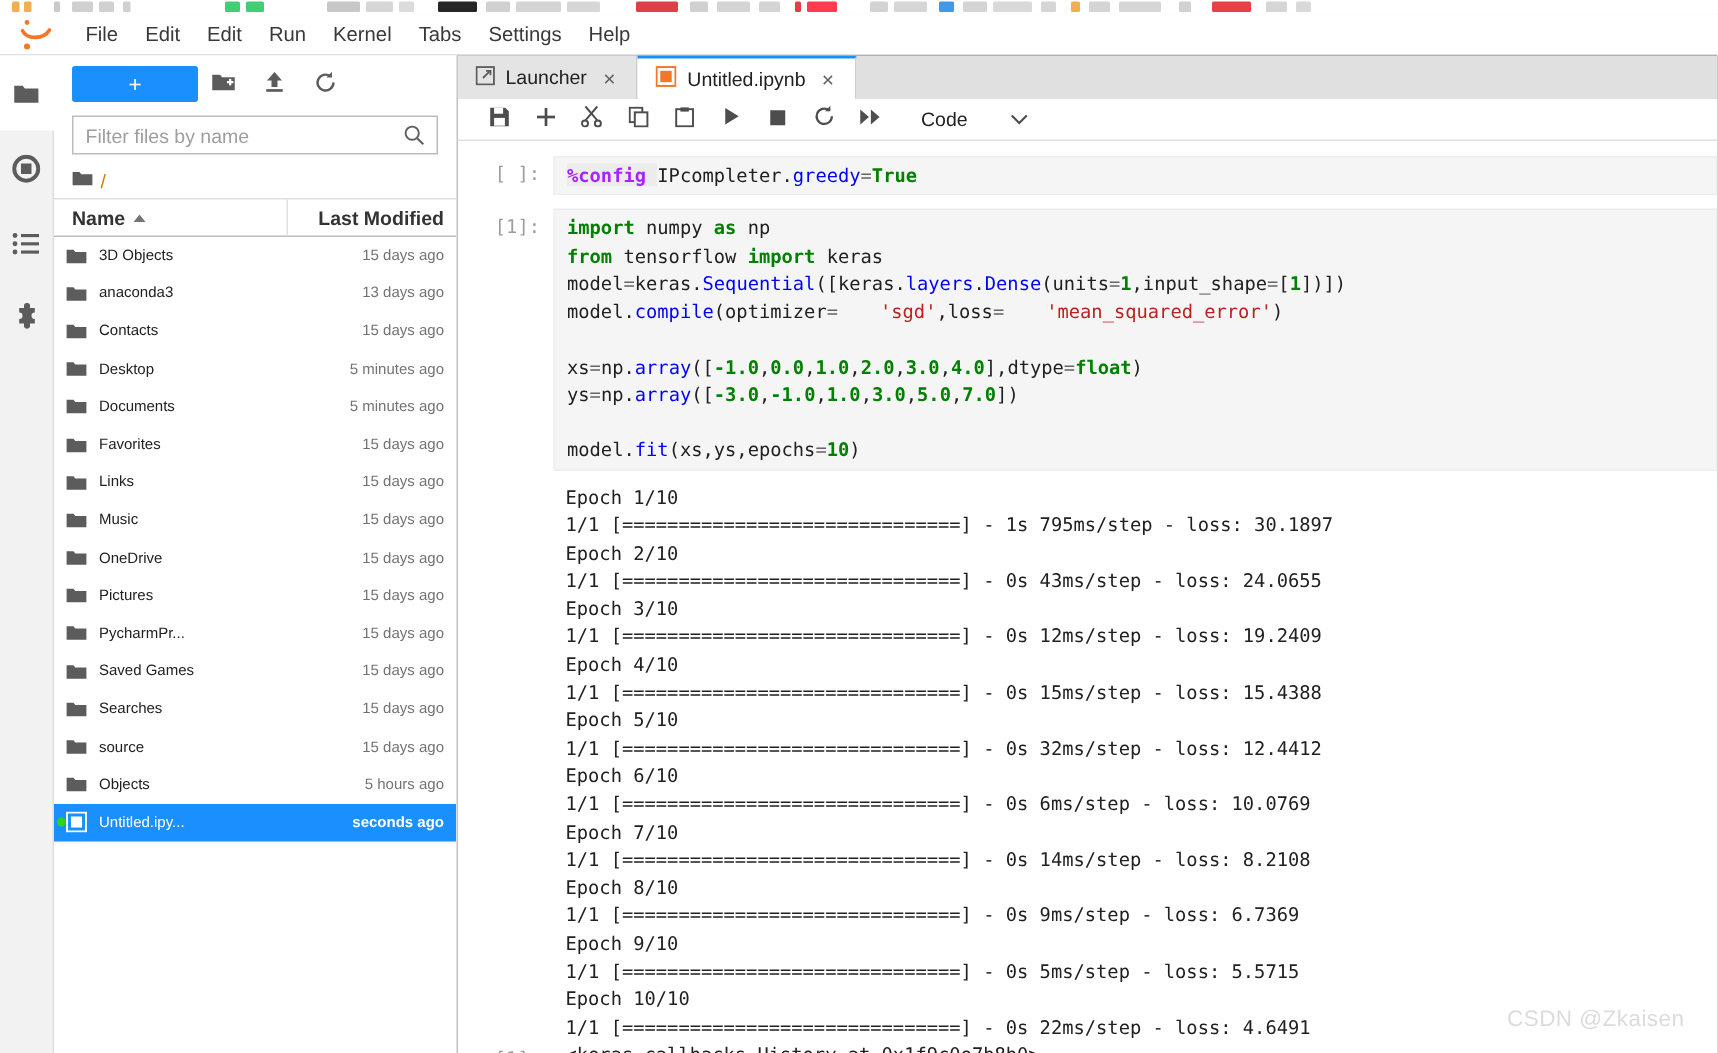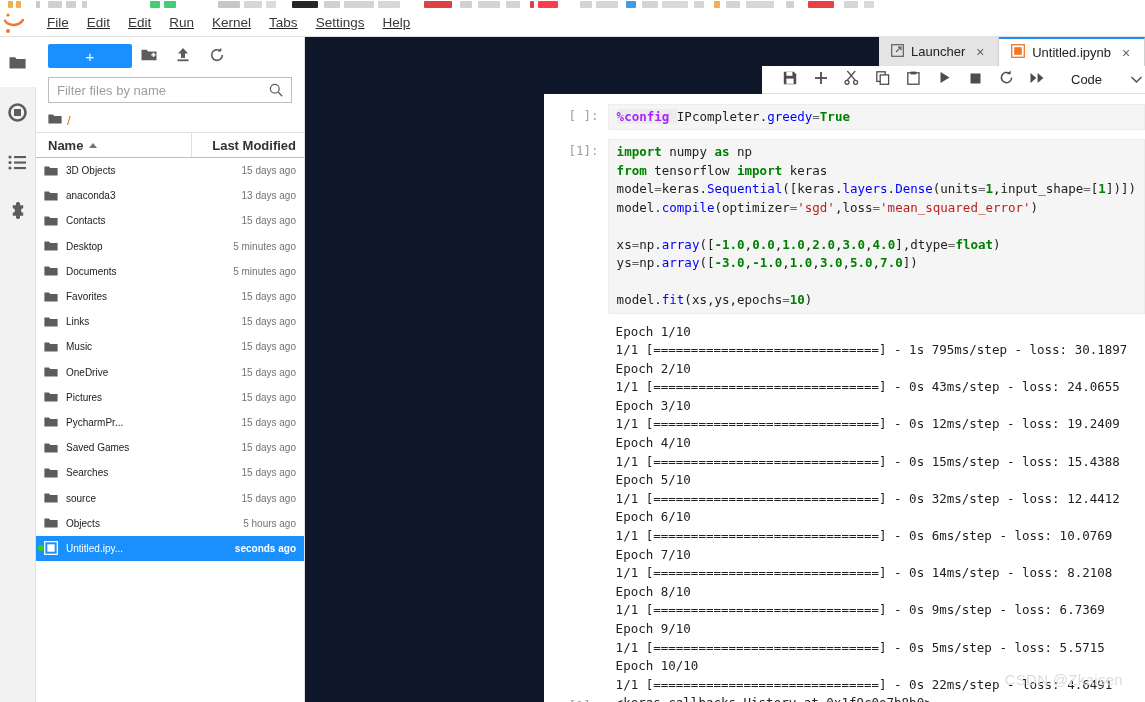--- a/index.html
+++ b/index.html
@@ -43,23 +43,22 @@
     background: #ffffff;
   }
 
   
   #menu-bar {
     height: 28px;
     background: #ffffff;
     border-bottom: 1px solid #e0e0e0;
     display: flex;
     align-items: center;
-    padding-left: 2px;
-    box-sizing: border-box;
-    text-decoration: underline;
+    padding-left: 12px;
+    box-sizing: border-box;
   }
   #jp-logo {
     width: 26px; height: 22px;
     position: relative;
     margin-right: 10px;
     flex: 0 0 auto;
   }
   .menu-item {
     font-size: 13.5px;
     color: #393939;
@@ -254,21 +253,20 @@
     background: #2bd41a;
   }
 
   
   #dock {
     flex: 1 1 auto;
     display: flex;
     flex-direction: column;
     background: #0f172a;
     min-width: 0;
-    align-items: flex-end;
   }
   #tab-bar {
     height: 29px;
     background: #e0e0e0;
     display: flex;
     align-items: flex-end;
     box-sizing: border-box;
   }
   .dock-tab {
     height: 29px;
@@ -378,21 +376,21 @@
     white-space: pre;
     overflow: hidden;
     color: #212121;
     min-width: 0;
   }
   .jp-outcell { margin-bottom: 0; }
 
   
   .tok-kw   { color: #008000; font-weight: bold; }
   .tok-mag  { color: #aa22ff; background: #ececec; font-weight: bold; }
-  .tok-str  { color: #ba2121; }
+  .tok-str  { color: #ba2121; margin-left: 28px; }
   .tok-num  { color: #008000; font-weight: bold; }
   .tok-fn   { color: #0000ff; }
   .tok-cls  { color: #0000ff; }
   .tok-op   { color: #666666; }
   .tok-bi   { color: #008000; font-weight: bold; }
   .tok-prop { color: #0000ff; }
   .tok-norm { color: #212121; }
 
   
   #watermark {

